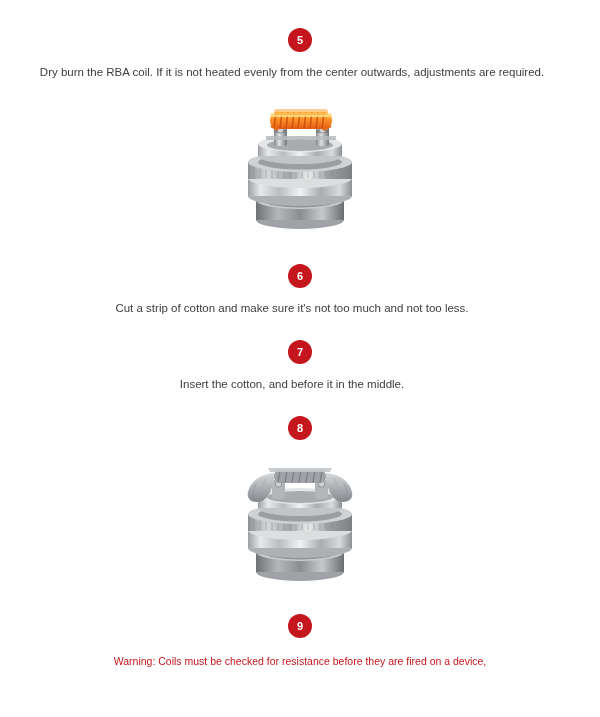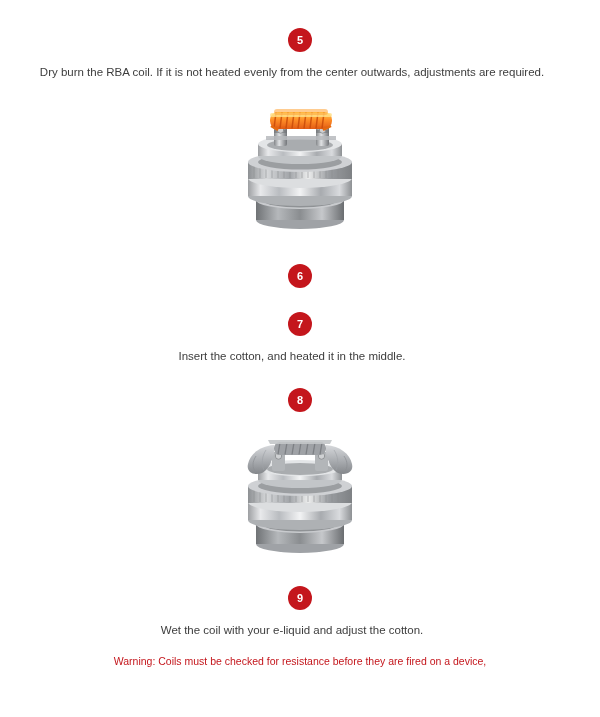--- a/index.html
+++ b/index.html
@@ -187,27 +187,28 @@
       </g>
 
       <path d="M96 36 L166 36 L166 40 L96 40 Z" fill="#b7babd" opacity="0.85"></path>
     </svg>
   </div>
 
   <div class="spacer-24"></div>
 
   <div class="block">
     <div class="step-badge">6</div>
+    <p class="step-text">Cut a strip of cotton and make sure it's not too much and not too less.</p>
   </div>
 
   <div class="spacer-24"></div>
 
   <div class="block">
     <div class="step-badge">7</div>
-    <p class="step-text">Insert the cotton, and heated it in the middle.</p>
+    <p class="step-text">Insert the cotton, and before it in the middle.</p>
   </div>
 
   <div class="spacer-24"></div>
 
   <div class="block">
     <div class="step-badge">8</div>
   </div>
 
   <div class="spacer-20"></div>
 
@@ -305,21 +306,20 @@
       <path d="M164 18 C168 24, 169 32, 166 38" stroke="#9fa2a6" stroke-width="1" fill="none" opacity="0.6"></path>
 
       <path d="M98 8 L162 8 L160 12 L100 12 Z" fill="#c3c6c9" opacity="0.9"></path>
     </svg>
   </div>
 
   <div class="spacer-24"></div>
 
   <div class="block">
     <div class="step-badge">9</div>
-    <p class="step-text">Wet the coil with your e-liquid and adjust the cotton.</p>
   </div>
 
   <div class="spacer-16"></div>
 
   <p class="warning">
     <span class="warn-line">Warning: Coils must be checked for resistance before they are fired on a device,</span>
 
   </p>
 
 </div>

